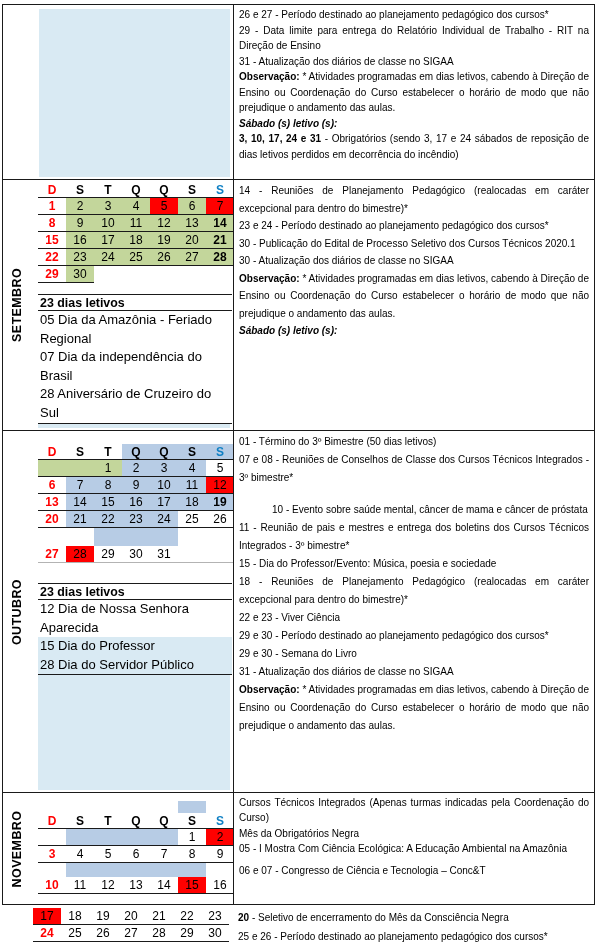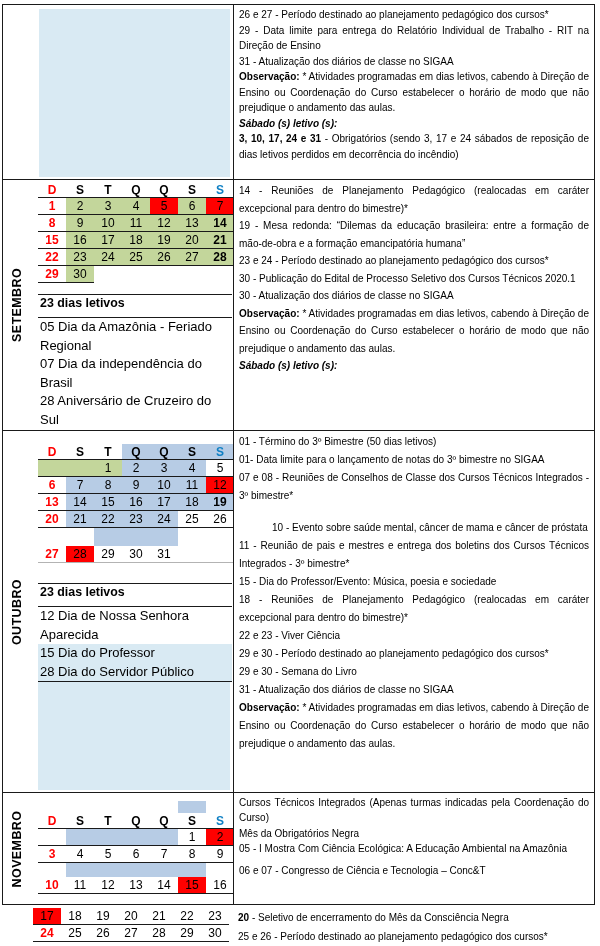--- a/index.html
+++ b/index.html
@@ -35,21 +35,21 @@
   .bg-g { background:var(--green); }
   .bg-b { background:var(--calblue); }
   .bg-r { background:var(--red); }
   .noline { border-bottom:none; }
   .grayline { border-bottom-color:#b3b3b3; }
   .calspacer { display:flex; }
   .blob { height:100%; }
   .blob.b { background:var(--calblue); }
   .notes { margin:11px 0 0 7px; width:194px; border-bottom:1px solid #1a1a1a; flex:0 0 auto; }
   .s-outubro .notes { margin-top:20px; }
-  .ntitle { font-weight:bold; font-size:12.4px; height:24px; line-height:16px; padding-left:2px;
+  .ntitle { font-weight:bold; font-size:12.4px; height:17px; line-height:16px; padding-left:2px;
             border-top:1px solid #1a1a1a; border-bottom:1px solid #1a1a1a; }
   .nitem { font-size:13px; line-height:18.6px; padding-left:2px; }
   .nitem.fillbg { background:var(--lightblue); }
   .footer { position:absolute; left:2px; top:908px; width:593px; display:flex; }
   .fleft { width:231px; flex:0 0 231px; }
   .fleft .cal { margin:0 0 0 31px; }
   .fright { flex:1; padding:0 5px 0 5px; }
   .fright .para { line-height:19.2px; }
 </style>
 </head>
@@ -135,21 +135,20 @@
           <div class="notes">
             <div class="ntitle">23 dias letivos</div>
             <div class="nitem">05 Dia da Amazônia - Feriado Regional</div>
             <div class="nitem">07 Dia da independência do Brasil</div>
             <div class="nitem">28 Aniversário de Cruzeiro do Sul</div>
           </div>
           <div class="fillblock grow"></div>
         </div>
         <div class="ecol">
           <div class="para"><span>14 - Reuniões de Planejamento Pedagógico (realocadas em caráter excepcional para dentro do bimestre)*</span></div>
-          <div class="para"><span>19 - Mesa redonda: “Dilemas da educação brasileira: entre a formação de mão-de-obra e a formação emancipatória humana”</span></div>
           <div class="para"><span>23 e 24 - Período destinado ao planejamento pedagógico dos cursos*</span></div>
           <div class="para"><span>30 - Publicação do Edital de Processo Seletivo dos Cursos Técnicos 2020.1</span></div>
           <div class="para"><span>30 - Atualização dos diários de classe no SIGAA</span></div>
           <div class="para"><span class="b ">Observação:</span><span> * Atividades programadas em dias letivos, cabendo à Direção de Ensino ou Coordenação do Curso estabelecer o horário de modo que não prejudique o andamento das aulas.</span></div>
           <div class="para"><span class="b i ">Sábado (s) letivo (s):</span></div>
         </div>
       </div>
       <div class="section s-outubro" style="height: 362px;">
         <div class="mcol">
           <span class="mlabel">OUTUBRO</span>
@@ -217,21 +216,20 @@
           <div class="notes">
             <div class="ntitle">23 dias letivos</div>
             <div class="nitem">12 Dia de Nossa Senhora Aparecida</div>
             <div class="nitem fillbg">15 Dia do Professor</div>
             <div class="nitem fillbg">28 Dia do Servidor Público</div>
           </div>
           <div class="fillblock grow"></div>
         </div>
         <div class="ecol">
           <div class="para"><span>01 - Término do 3º Bimestre (50 dias letivos)</span></div>
-          <div class="para"><span>01- Data limite para o lançamento de notas do 3º bimestre no SIGAA</span></div>
           <div class="para"><span>07 e 08 - Reuniões de Conselhos de Classe dos Cursos Técnicos Integrados - 3º bimestre*</span></div>
           <div class="para gap1"><span>10 - Evento sobre saúde mental, câncer de mama e câncer de próstata</span></div>
           <div class="para"><span>11 - Reunião de pais e mestres e entrega dos boletins dos Cursos Técnicos Integrados - 3º bimestre*</span></div>
           <div class="para"><span>15 - Dia do Professor/Evento: Música, poesia e sociedade</span></div>
           <div class="para"><span>18 - Reuniões de Planejamento Pedagógico (realocadas em caráter excepcional para dentro do bimestre)*</span></div>
           <div class="para"><span>22 e 23 - Viver Ciência</span></div>
           <div class="para"><span>29 e 30 - Período destinado ao planejamento pedagógico dos cursos*</span></div>
           <div class="para"><span>29 e 30 - Semana do Livro</span></div>
           <div class="para"><span>31 - Atualização dos diários de classe no SIGAA</span></div>
           <div class="para"><span class="b ">Observação:</span><span> * Atividades programadas em dias letivos, cabendo à Direção de Ensino ou Coordenação do Curso estabelecer o horário de modo que não prejudique o andamento das aulas.</span></div>

